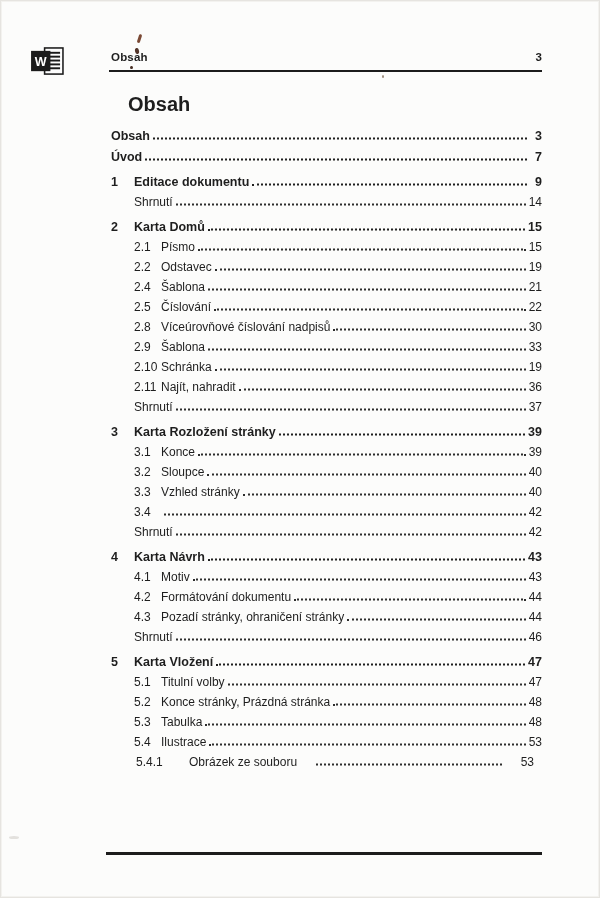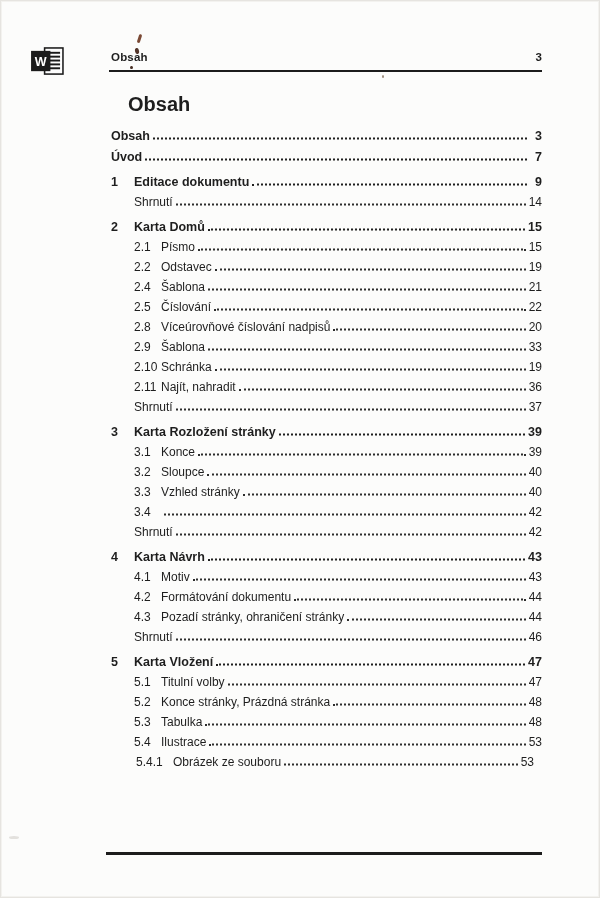--- a/index.html
+++ b/index.html
@@ -26,21 +26,21 @@
   .row { display:flex; align-items:flex-end; height:20px; font-size:12px; }
   .row .num { flex:0 0 auto; }
   .row .label { flex:0 1 auto; white-space:nowrap; }
   .row .dots { flex:1 1 auto; border-bottom:2px dotted #2d2d2d; margin:0 3px; transform:translateY(-3.5px); }
   .row .pg { flex:0 0 auto; min-width:12px; text-align:right; }
   .lvl-h1 { height:21px; font-size:12.5px; font-weight:700; }
   .lvl-h1 .dots { border-bottom:2.3px dotted #1f1f1f; }
   .chapter { margin-top:4px; }
   .lvl-h1 .num { width:23px; }
   .lvl-h2 { padding-left:23px; } .lvl-h2 .num { width:27px; }
-  .lvl-h3 { padding-left:25px; } .lvl-h3 .num { width:37px; }
+  .lvl-h3 { padding-left:25px;gap:16px; } .lvl-h3 .num { width:37px; }
   .lvl-h3 .pg { margin-right:8px; }
   .lvl-summary { padding-left:23px; }
   
   .ftr-rule { position:absolute; left:105px; top:851px; width:436px; height:2.6px; background:#1c1c1c; }
   
   .artifact { position:absolute; }
   .a1 { left:137px; top:33px; width:2.5px; height:9px; background:#7b4a35; border-radius:2px; transform:rotate(18deg); }
   .a2 { left:134px; top:47px; width:4px;  height:6px; background:#53352a; border-radius:60% 40% 55% 50%; transform:rotate(-15deg); }
   .a3 { left:129px; top:65px; width:2.5px; height:3px; background:#4a3227; border-radius:50%; }
   .a4 { left:381px; top:74px; width:2px;  height:3px; background:#9b8a7a; border-radius:50%; }
@@ -127,21 +127,21 @@
       <div class="row lvl-h2">
     <span class="num">2.5</span>
     <span class="label">Číslování</span>
     <span class="dots"></span>
     <span class="pg">22</span>
   </div>
       <div class="row lvl-h2">
     <span class="num">2.8</span>
     <span class="label">Víceúrovňové číslování nadpisů</span>
     <span class="dots"></span>
-    <span class="pg">20</span>
+    <span class="pg">30</span>
   </div>
       <div class="row lvl-h2">
     <span class="num">2.9</span>
     <span class="label">Šablona</span>
     <span class="dots"></span>
     <span class="pg">33</span>
   </div>
       <div class="row lvl-h2">
     <span class="num">2.10</span>
     <span class="label">Schránka</span>

